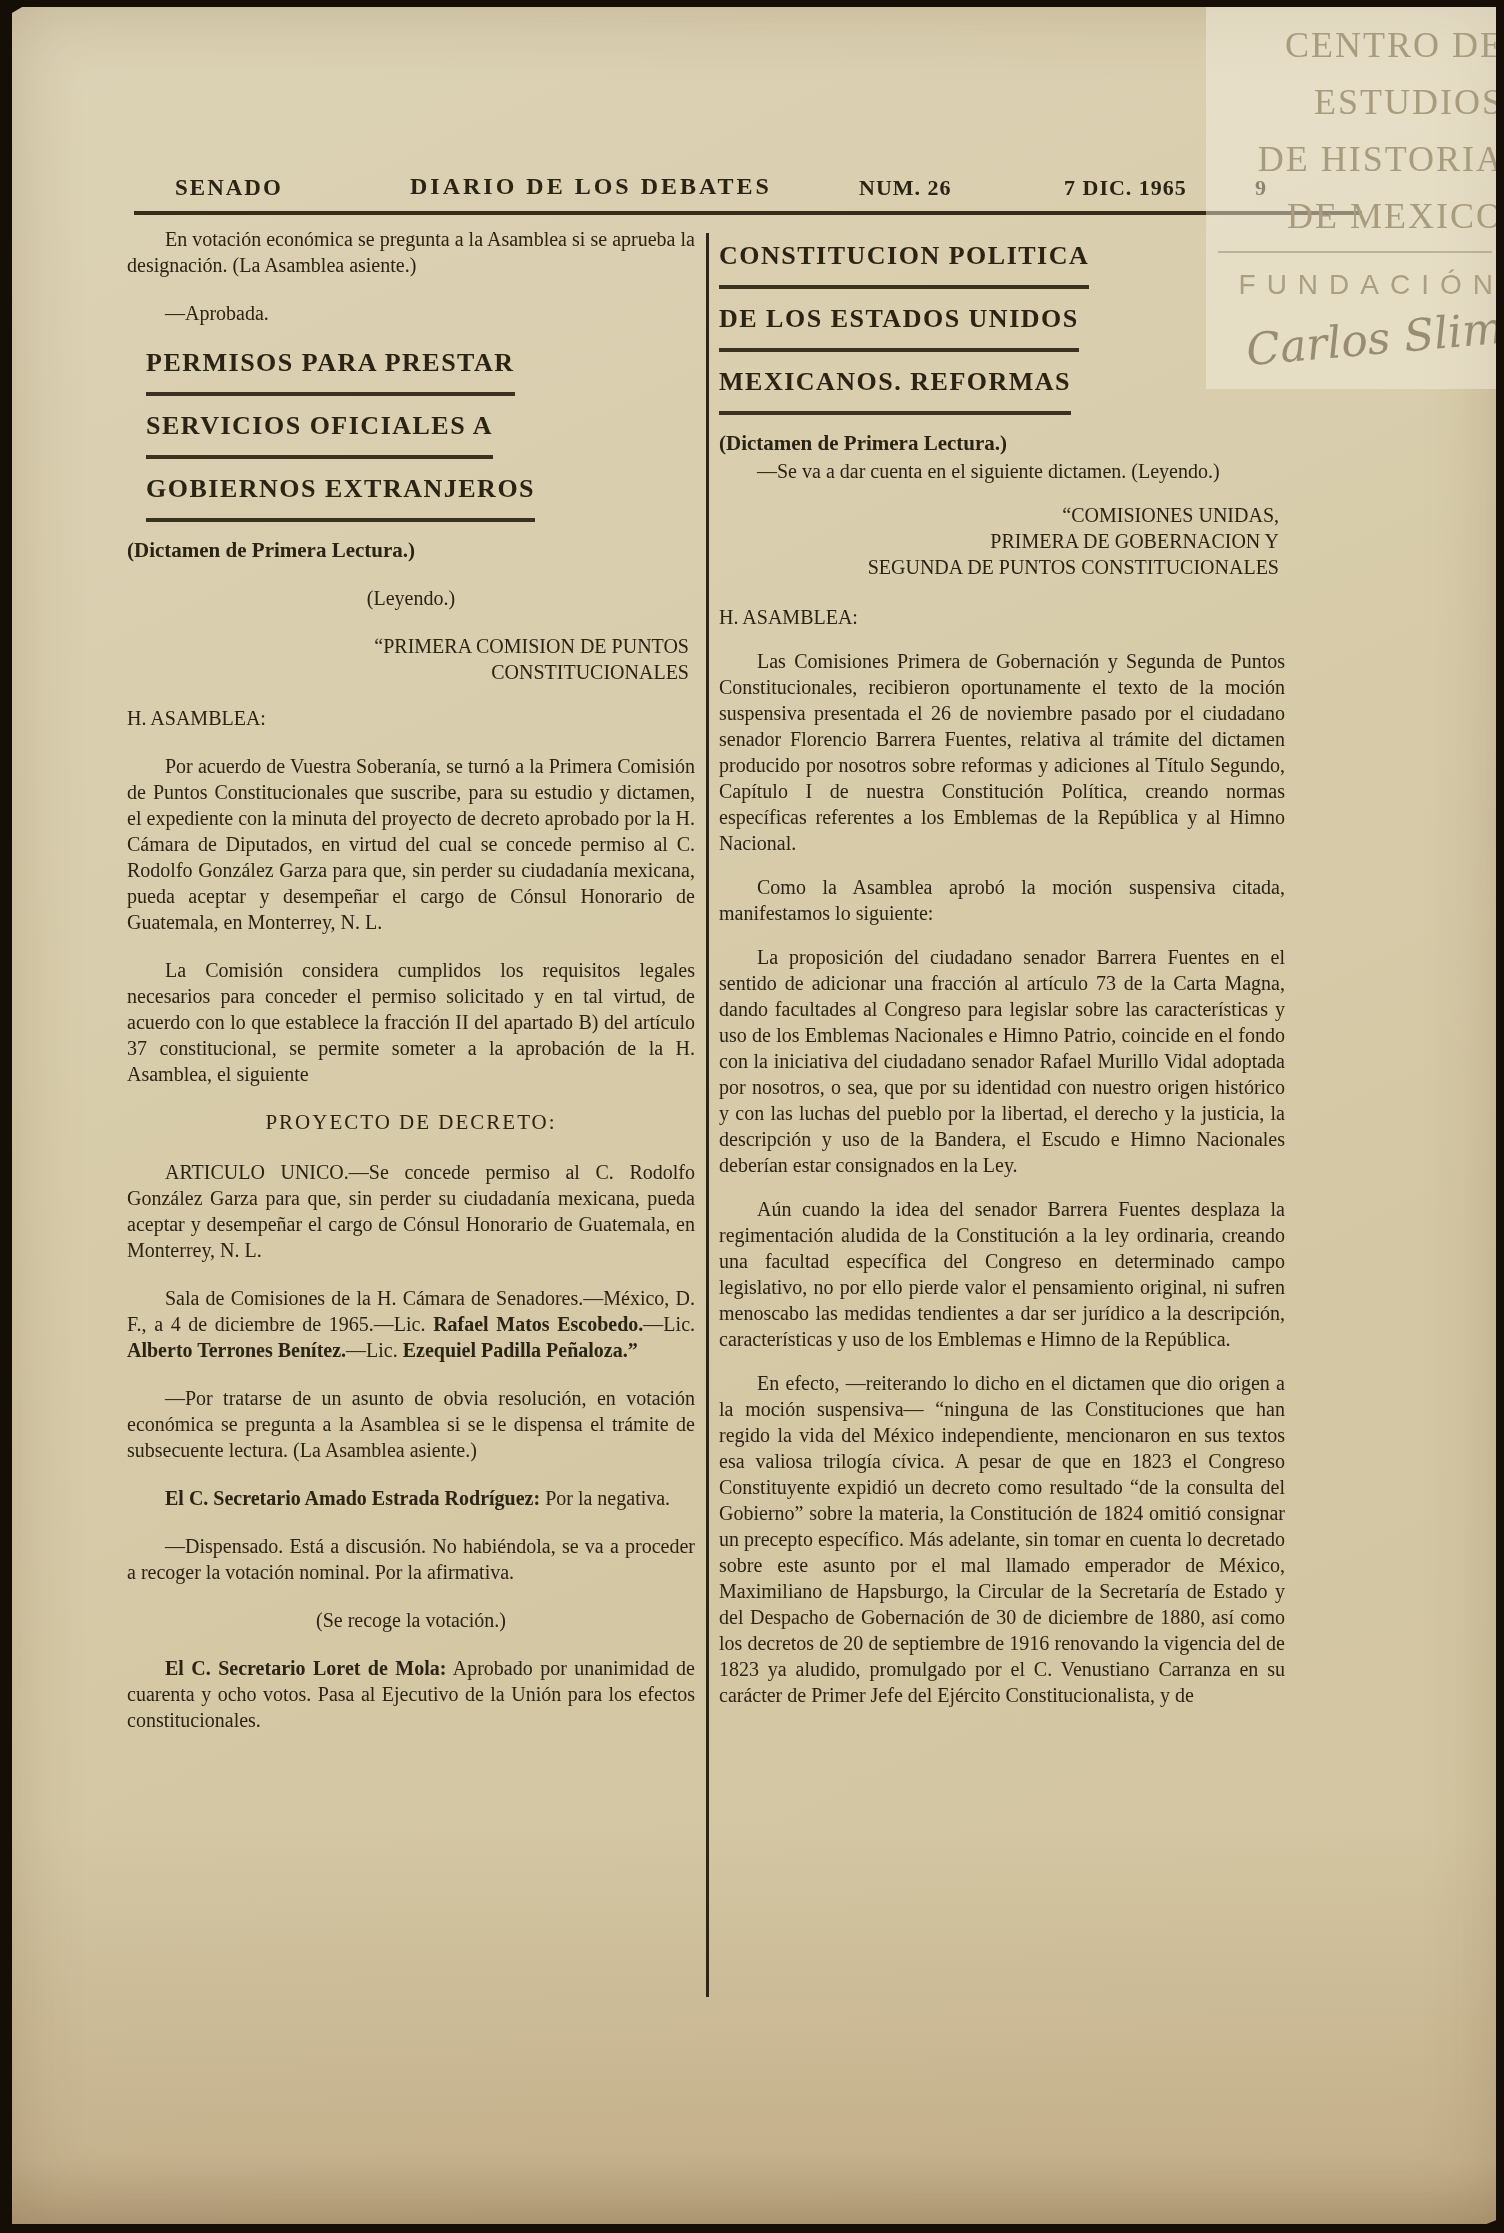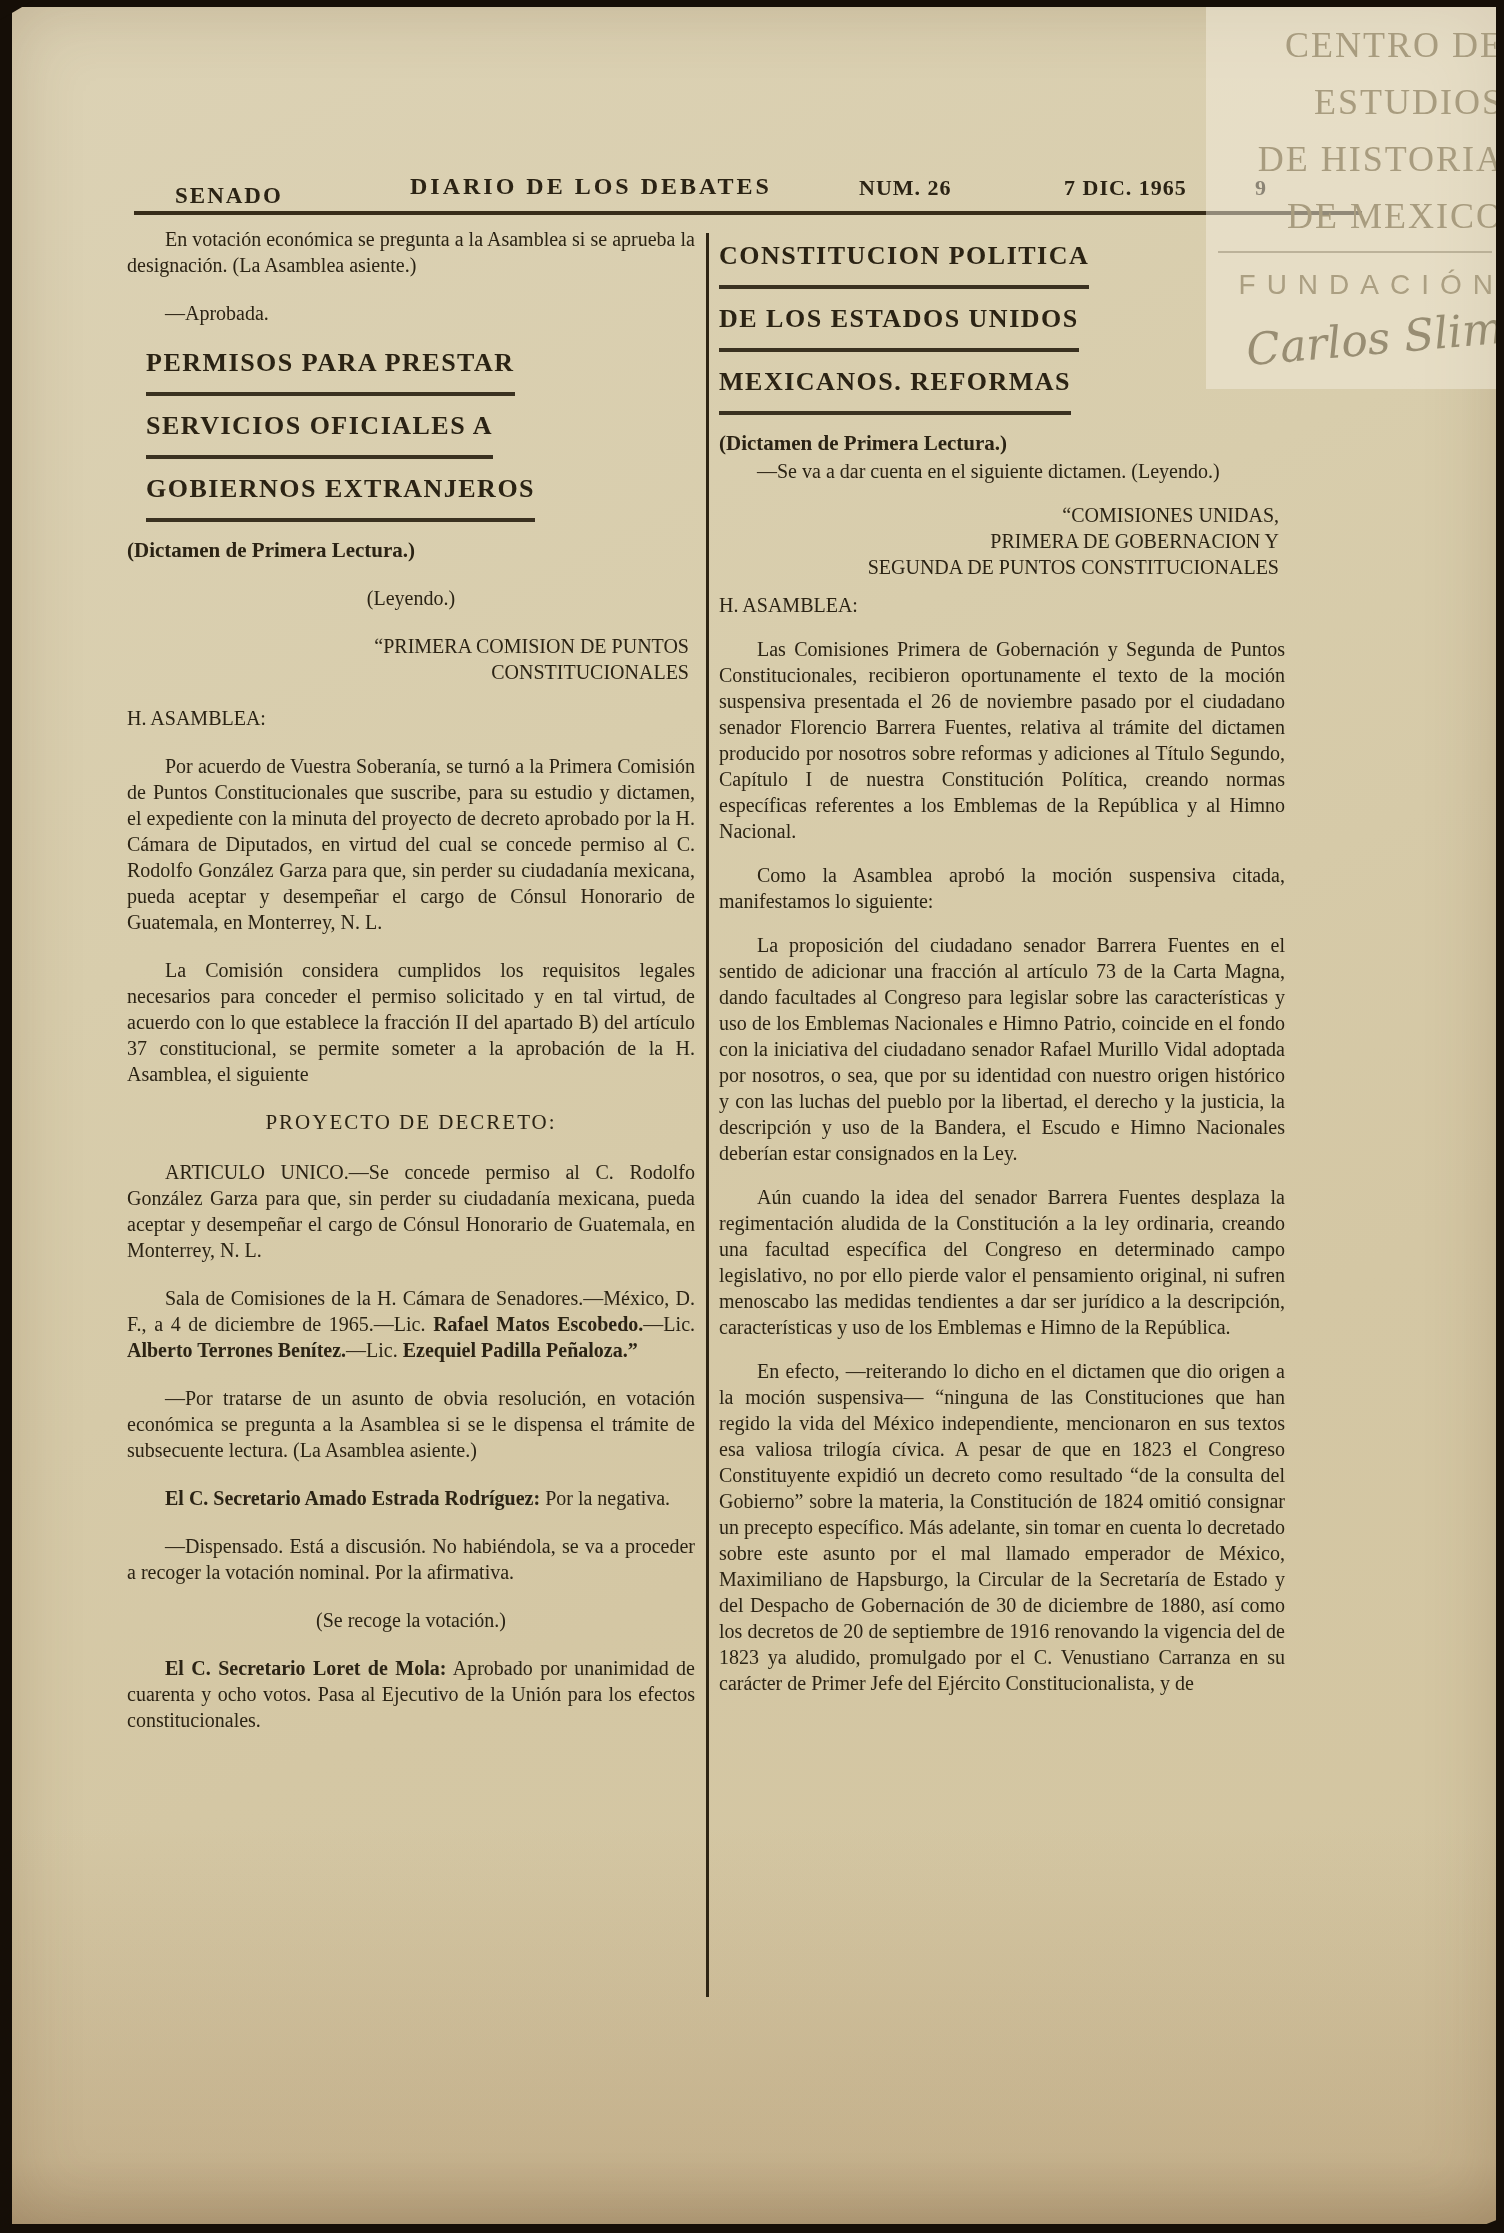--- a/index.html
+++ b/index.html
@@ -46,21 +46,21 @@
            clip-path:polygon(0 0,100% 0,0 100%);z-index:7;}
   .nick-br{position:absolute;right:0;bottom:0;width:40px;height:16px;background:#150e07;
            clip-path:polygon(100% 0,100% 100%,0 100%);z-index:7;}
 </style>
 </head>
 <body>
 
 <div class="stage">
   <div class="paper">
 
-    <div class="hdr-item" style="left:163px;top:168px;font-size:23px;letter-spacing:2px;margin-top:8px;">SENADO</div>
+    <div class="hdr-item" style="left:163px;top:168px;font-size:23px;letter-spacing:2px;">SENADO</div>
     <div class="hdr-item" style="left:398px;top:166px;font-size:24px;letter-spacing:3px;">DIARIO DE LOS DEBATES</div>
     <div class="hdr-item" style="left:847px;top:168px;font-size:22px;letter-spacing:1px;">NUM. 26</div>
     <div class="hdr-item" style="left:1052px;top:168px;font-size:22px;letter-spacing:1px;">7 DIC. 1965</div>
     <div class="hdr-item" style="left:1243px;top:168px;font-size:22px;">9</div>
     <div class="hdr-rule"></div>
 
     <div class="divider"></div>
 
     <div class="col col-left">
       <p class="para">En votación económica se pregunta a la Asamblea si se aprueba la designación. (La Asamblea asiente.)</p>
@@ -101,21 +101,21 @@
     <div class="col col-right">
       <div>
         <div class="headline">CONSTITUCION POLITICA</div>
         <div class="headline">DE LOS ESTADOS UNIDOS</div>
         <div class="headline">MEXICANOS. REFORMAS</div>
       </div>
 
       <p class="subhead" style="margin-bottom:2px;">(Dictamen de Primera Lectura.)</p>
       <p class="para">—Se va a dar cuenta en el siguiente dictamen. (Leyendo.)</p>
 
-      <div class="rightal" style="margin:8px 0 12px 0;line-height:26px;">
+      <div class="rightal" style="margin:8px 0 24px 0;line-height:26px;">
         <div>“COMISIONES UNIDAS,</div>
         <div>PRIMERA DE GOBERNACION Y</div>
         <div>SEGUNDA DE PUNTOS CONSTITUCIONALES</div>
       </div>
 
       <p class="para noindent">H. ASAMBLEA:</p>
       <p class="para">Las Comisiones Primera de Gobernación y Segunda de Puntos Constitucionales, recibieron oportunamente el texto de la moción suspensiva presentada el 26 de noviembre pasado por el ciudadano senador Florencio Barrera Fuentes, relativa al trámite del dictamen producido por nosotros sobre reformas y adiciones al Título Segundo, Capítulo I de nuestra Constitución Política, creando normas específicas referentes a los Emblemas de la República y al Himno Nacional.</p>
       <p class="para">Como la Asamblea aprobó la moción suspensiva citada, manifestamos lo siguiente:</p>
       <p class="para">La proposición del ciudadano senador Barrera Fuentes en el sentido de adicionar una fracción al artículo 73 de la Carta Magna, dando facultades al Congreso para legislar sobre las características y uso de los Emblemas Nacionales e Himno Patrio, coincide en el fondo con la iniciativa del ciudadano senador Rafael Murillo Vidal adoptada por nosotros, o sea, que por su identidad con nuestro origen histórico y con las luchas del pueblo por la libertad, el derecho y la justicia, la descripción y uso de la Bandera, el Escudo e Himno Nacionales deberían estar consignados en la Ley.</p>
       <p class="para">Aún cuando la idea del senador Barrera Fuentes desplaza la regimentación aludida de la Constitución a la ley ordinaria, creando una facultad específica del Congreso en determinado campo legislativo, no por ello pierde valor el pensamiento original, ni sufren menoscabo las medidas tendientes a dar ser jurídico a la descripción, características y uso de los Emblemas e Himno de la República.</p>

